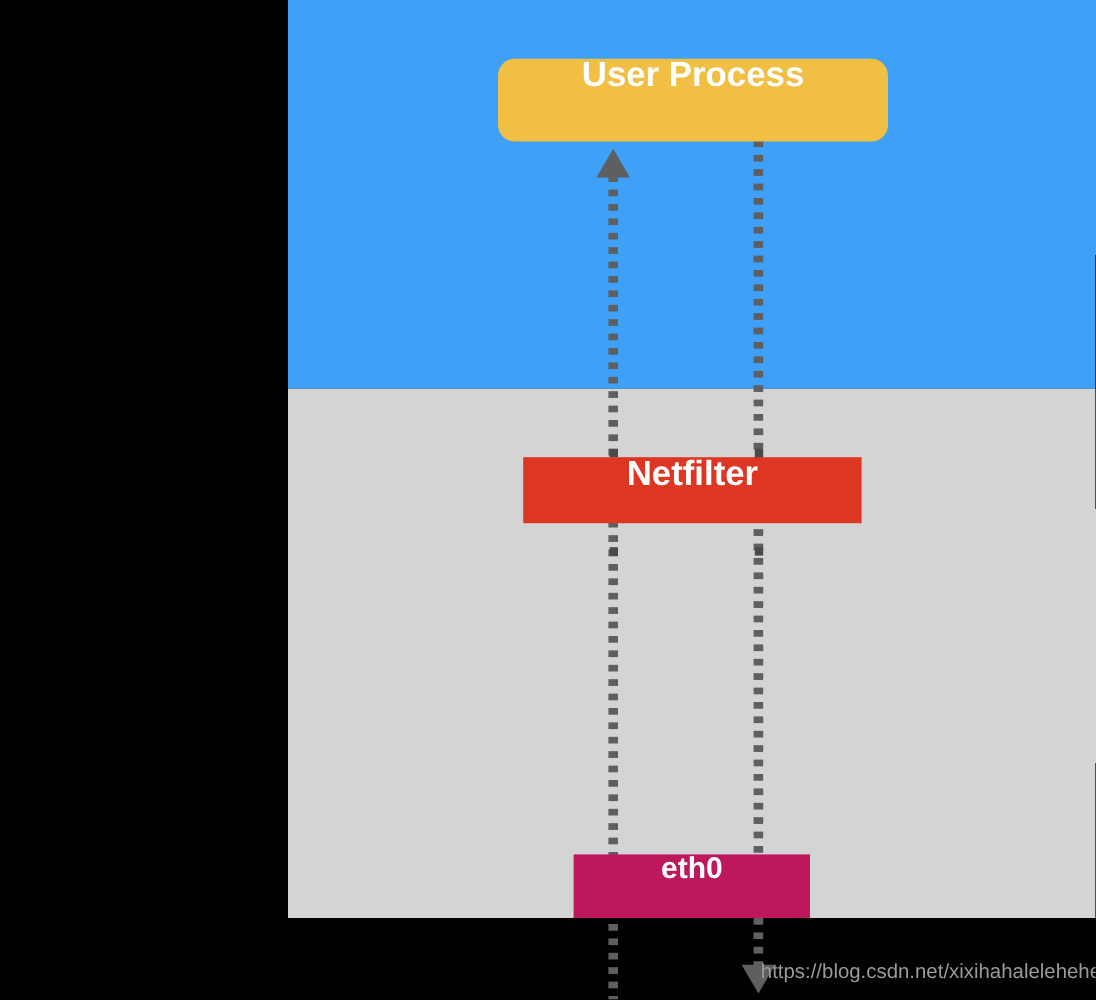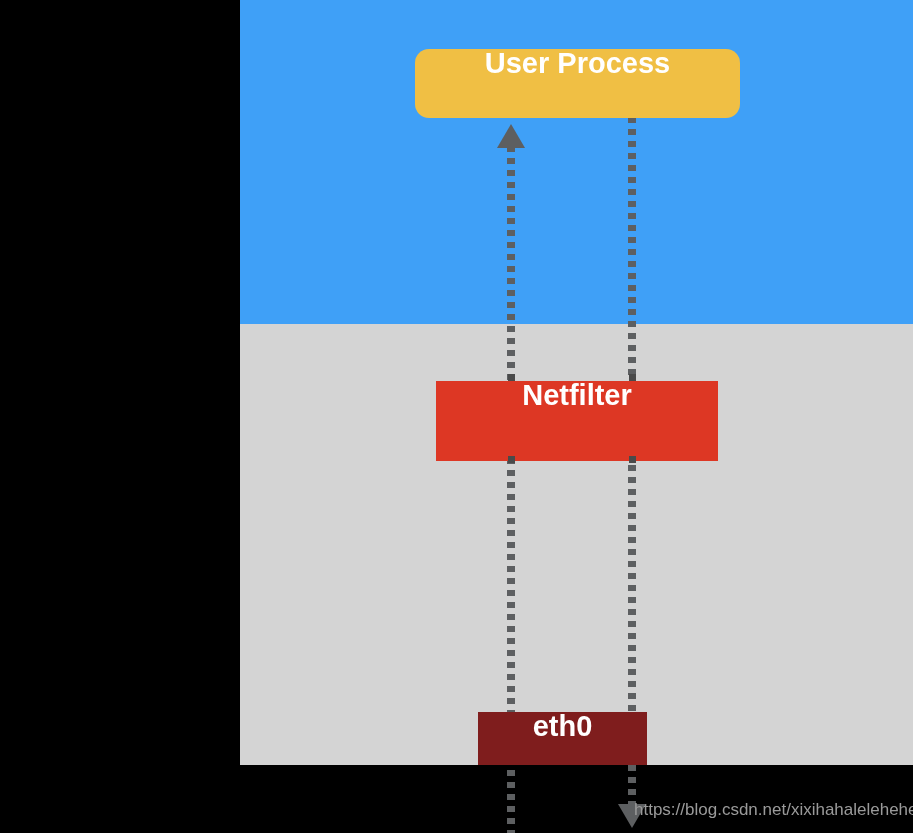--- a/index.html
+++ b/index.html
@@ -98,31 +98,31 @@
     width: 325px;
     height: 69px;
     background: #f0bf44;
     border-radius: 14px;
     font-size: 29px;
   }
   #netfilter-node {
     left: 436px;
     top: 381px;
     width: 282px;
-    height: 80px;
+    height: 55px;
     background: #dd3724;
     font-size: 29px;
   }
   #eth0-node {
     left: 478px;
     top: 712px;
-    width: 169px;
+    width: 197px;
     height: 53px;
-    background: #7f1d1d;
-    font-size: 29px;
+    background: #be185d;
+    font-size: 25px;
   }
 
   
   .handle {
     position: absolute;
     width: 7px;
     height: 7px;
     background: #4a4a4a;
   }
 

